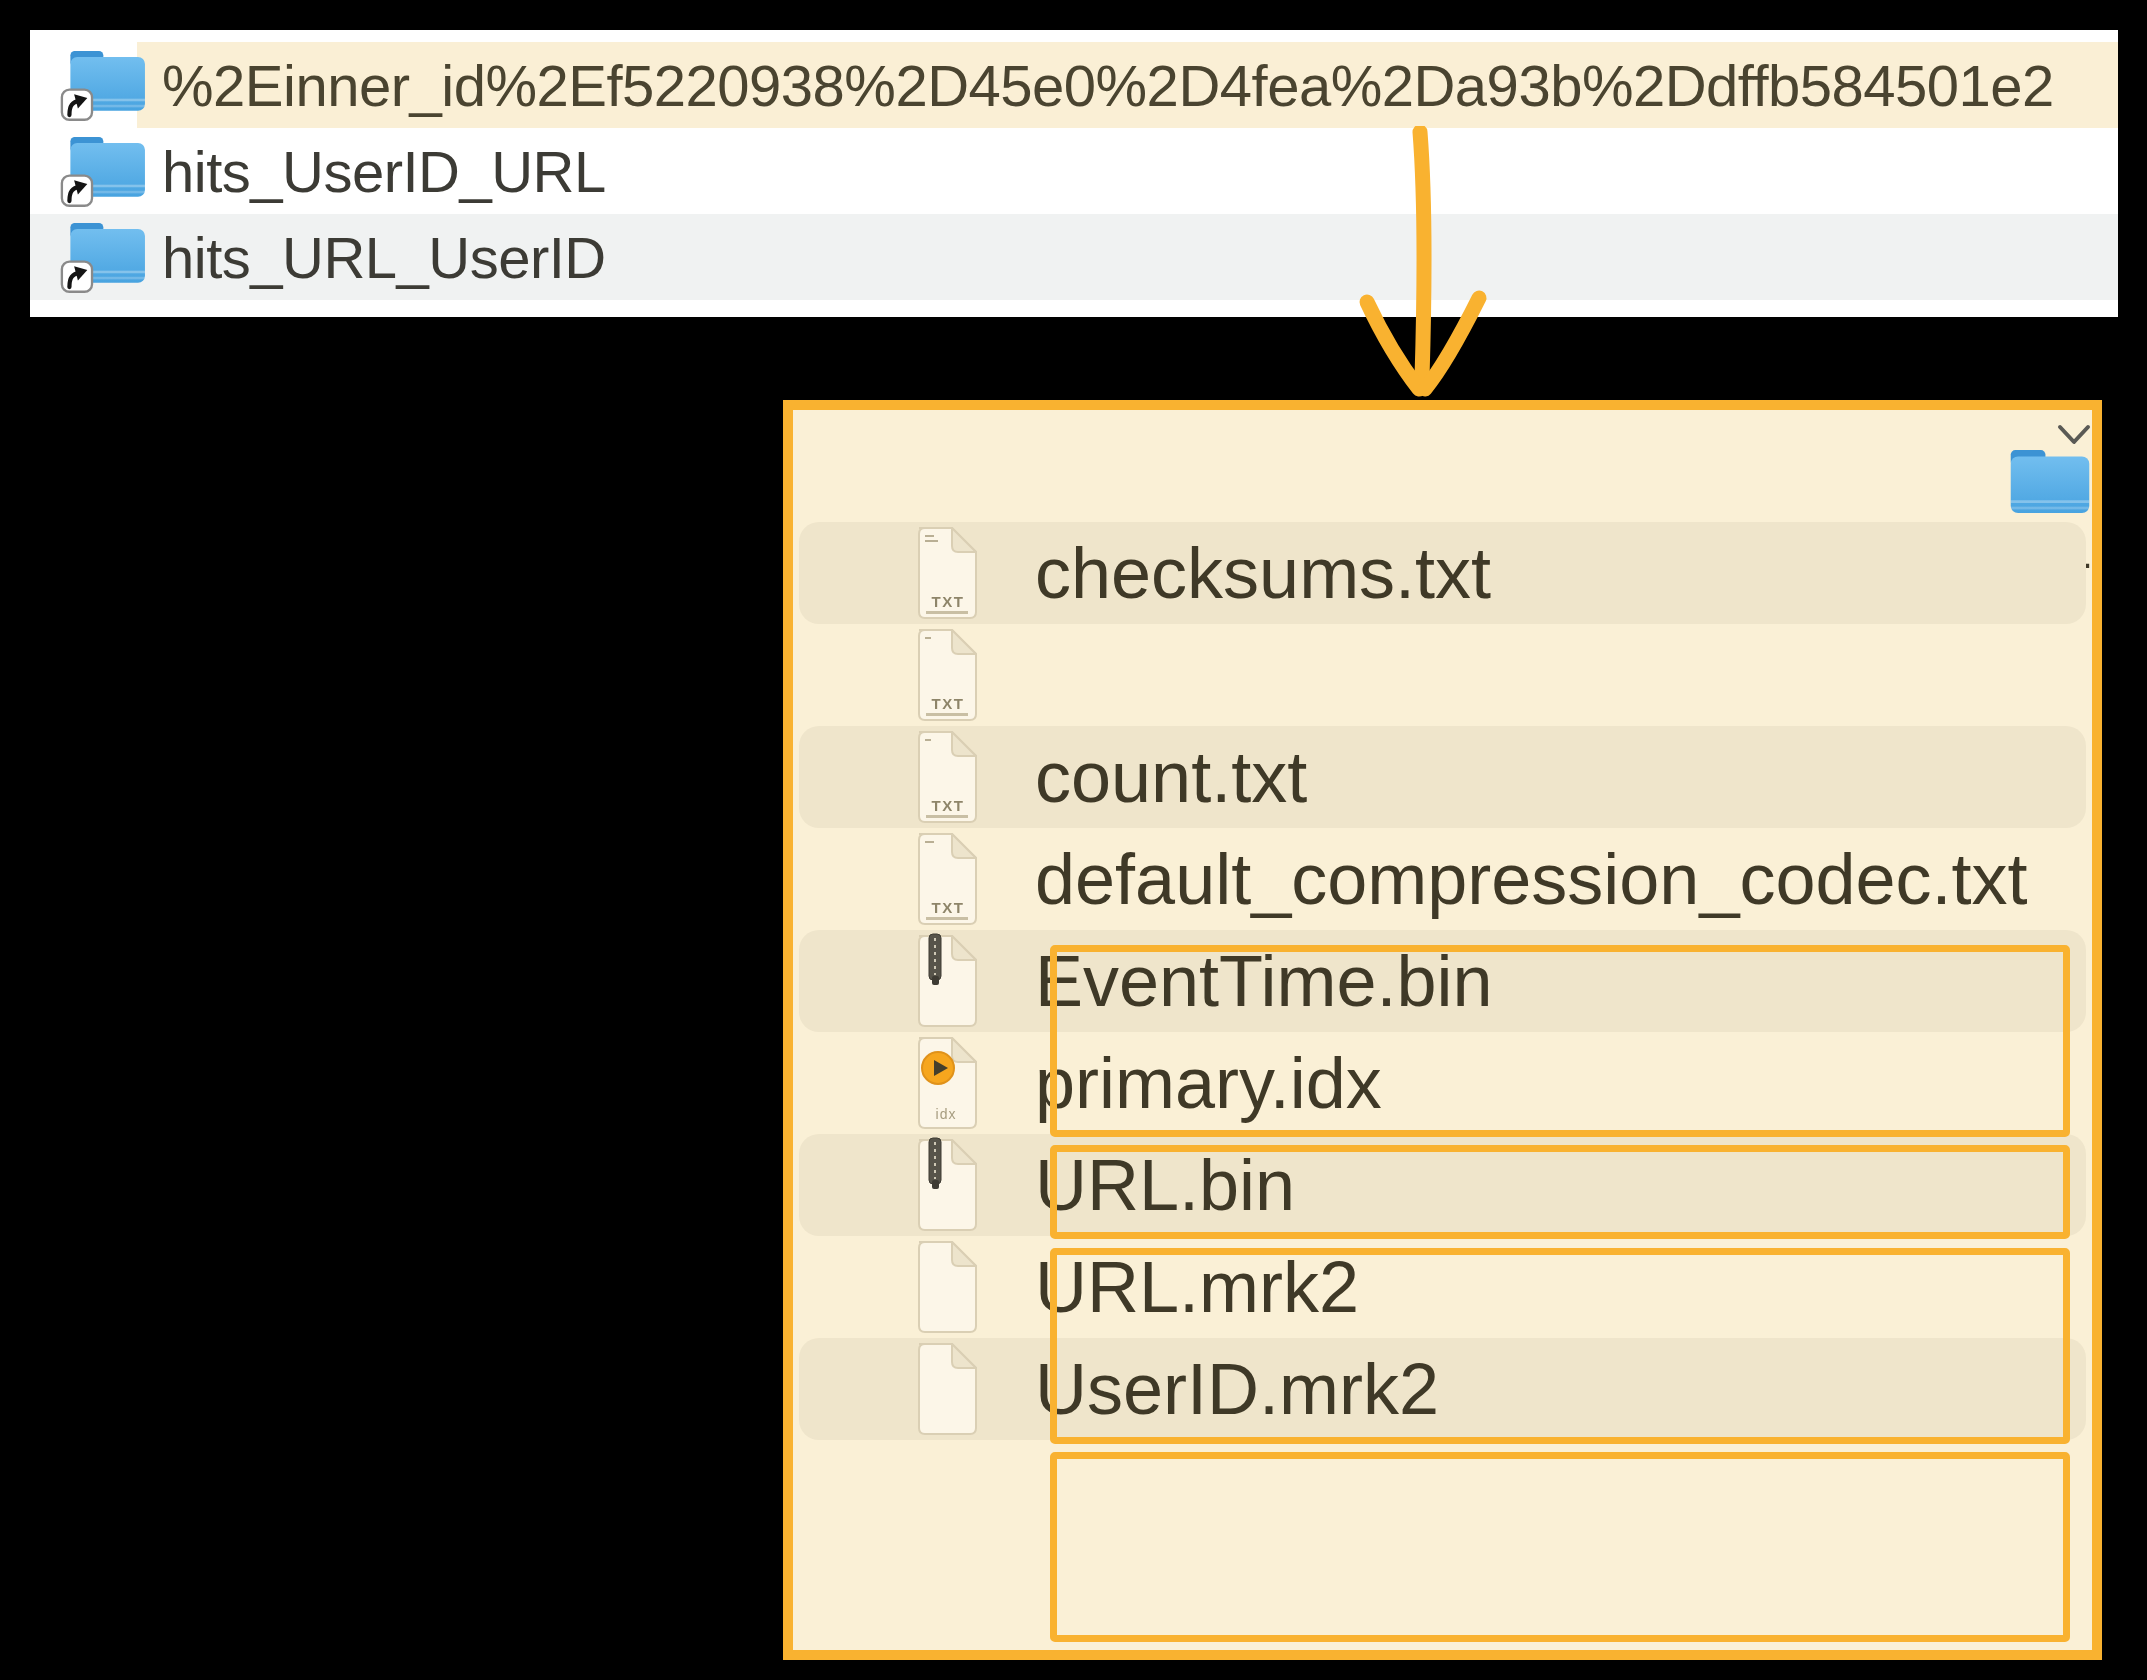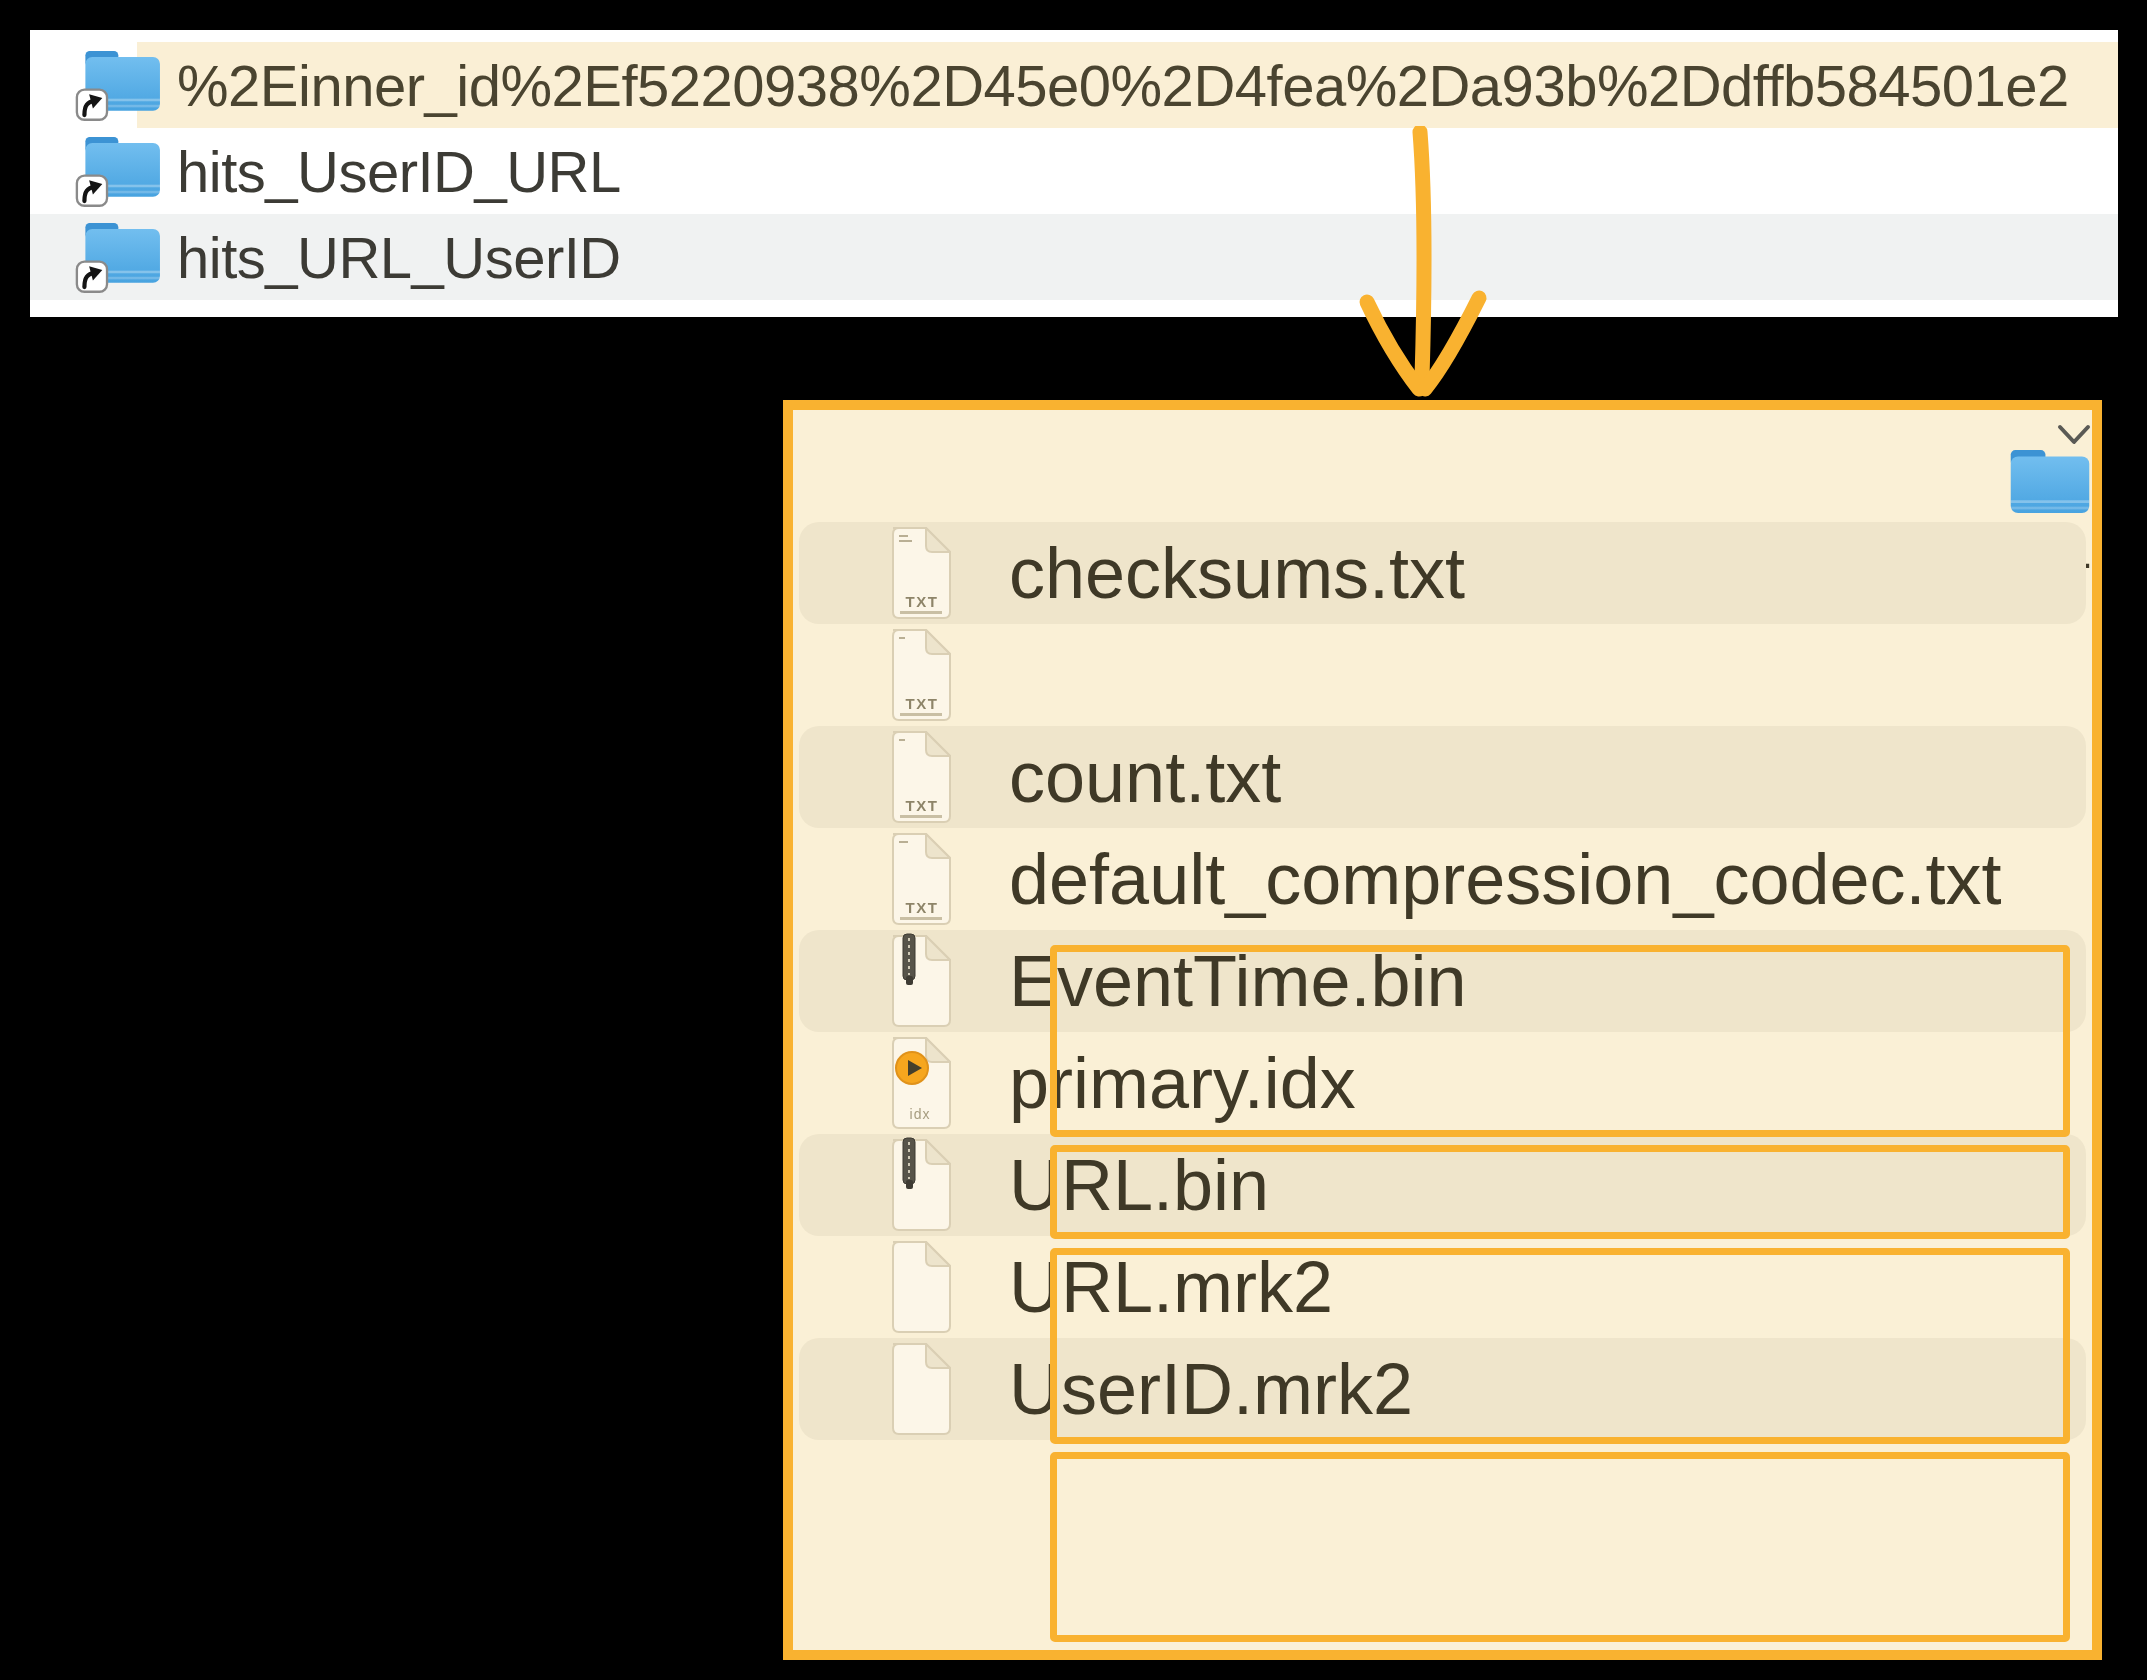--- a/index.html
+++ b/index.html
@@ -8,21 +8,21 @@
     --top_text:#3C3B35; --white:#FFFFFF;
   }
   *{margin:0;padding:0;box-sizing:border-box}
   html,body{width:2147px;height:1680px;background:#000;overflow:hidden;
     font-family:"Liberation Sans","DejaVu Sans",sans-serif;}
   .stage{position:relative;width:2147px;height:1680px;background:#000;}
 
   
   .top-panel{position:absolute;left:30px;top:30px;width:2088px;height:287px;
     background:var(--white);padding-top:12px;overflow:hidden;z-index:1;}
-  .tp-row{height:86px;display:flex;align-items:center;position:relative;padding-left:15px;}
+  .tp-row{height:86px;display:flex;align-items:center;position:relative;}
   .tp-row.alt{background:var(--row_gray);}
   .tp-row.selected::before{content:'';position:absolute;left:107px;right:0;top:0;bottom:0;
     background:var(--highlight_cream);}
   .fico{width:88px;height:78px;margin-left:30px;flex:none;position:relative;z-index:2;}
   .tp-label{margin-left:14px;font-size:58px;color:var(--top_text);white-space:nowrap;
     position:relative;z-index:2;letter-spacing:-0.5px;}
   .tp-row.selected .tp-label{color:#4A4430;}
 
   
   .dn-arrow{position:absolute;left:1350px;top:126px;width:146px;height:280px;z-index:5;}
@@ -30,21 +30,21 @@
 
   
   .tree-panel{position:absolute;left:783px;top:400px;width:1319px;height:1260px;
     background:var(--cream);border:10px solid var(--orange);z-index:1;}
   .thead{height:100px;margin-top:12px;display:flex;align-items:flex-end;padding-left:36px;flex-direction:column;}
   .chev{width:36px;height:26px;flex:none;}
   .chev polyline{stroke:#5A5A55;stroke-width:4;fill:none;stroke-linecap:round;stroke-linejoin:round;}
   .hfold{width:84px;height:68px;flex:none;margin-left:20px;}
   .hname{margin-left:28px;font-size:56px;color:var(--text_dark);white-space:nowrap;}
   .tree-files{position:relative;}
-  .trow{height:102px;display:flex;align-items:center;padding-left:88px;position:relative;}
+  .trow{height:102px;display:flex;align-items:center;padding-left:114px;position:relative;}
   .trow:nth-child(odd)::before{content:'';position:absolute;left:6px;right:6px;top:0;bottom:0;
     background:var(--cream_dark);border-radius:20px;}
   .dico{width:76px;height:96px;flex:none;position:relative;z-index:2;}
   .tname{margin-left:52px;font-size:72px;color:var(--text_dark);white-space:nowrap;
     position:relative;z-index:2;}
   .badge-txt{font:700 15px "Liberation Sans",sans-serif;fill:#8E8569;letter-spacing:1.5px;text-anchor:middle;}
   .badge-idx{font:400 14px "Liberation Sans",sans-serif;fill:#A79D80;letter-spacing:1px;text-anchor:middle;}
   .gbox{position:absolute;left:257px;width:1020px;border:7px solid var(--orange);
     border-radius:5px;z-index:3;pointer-events:none;}
 </style>

